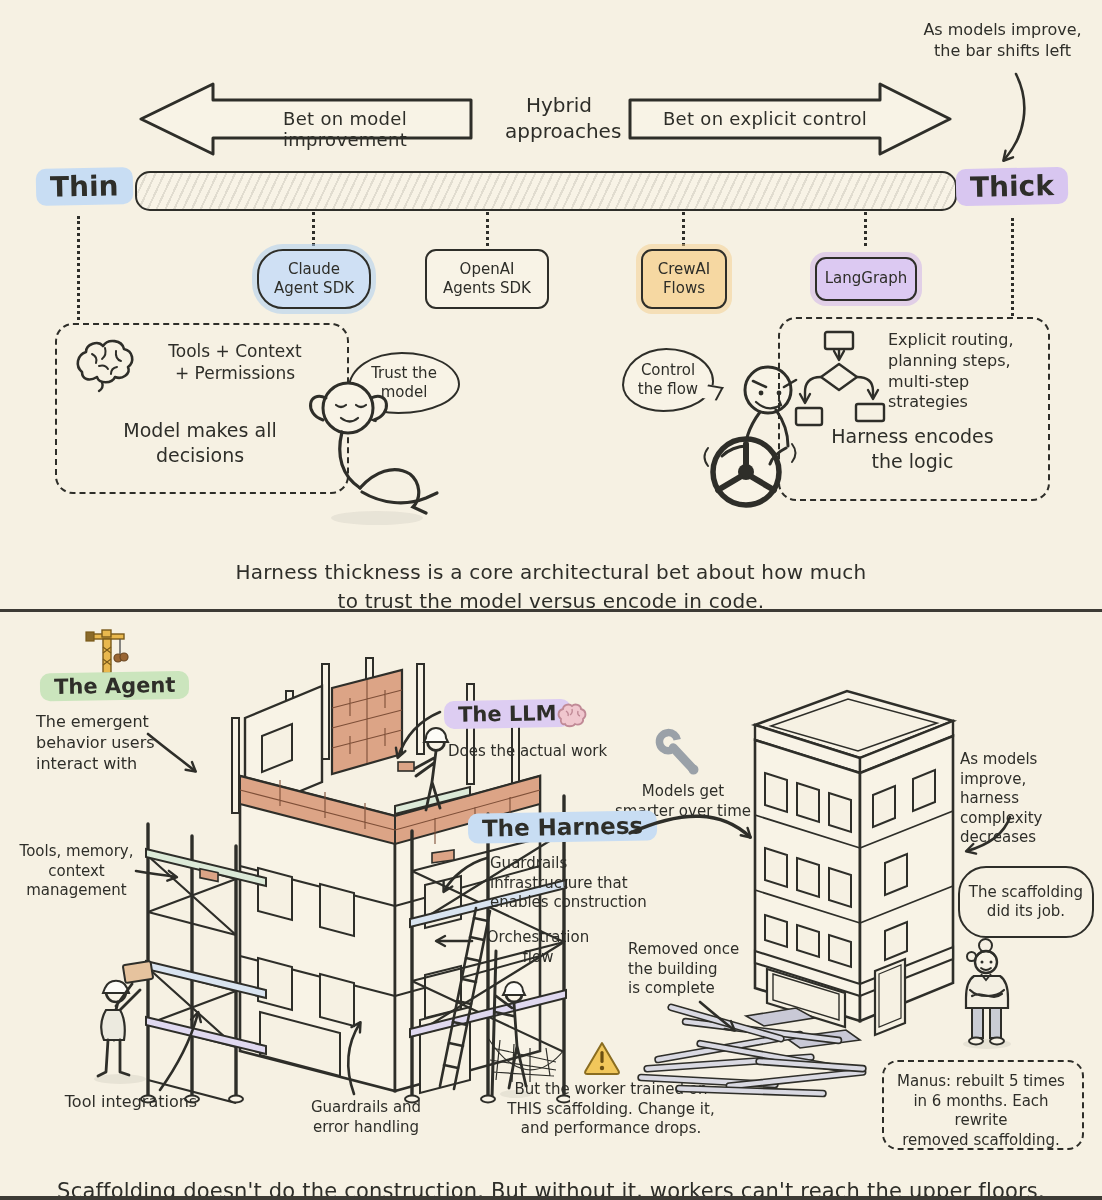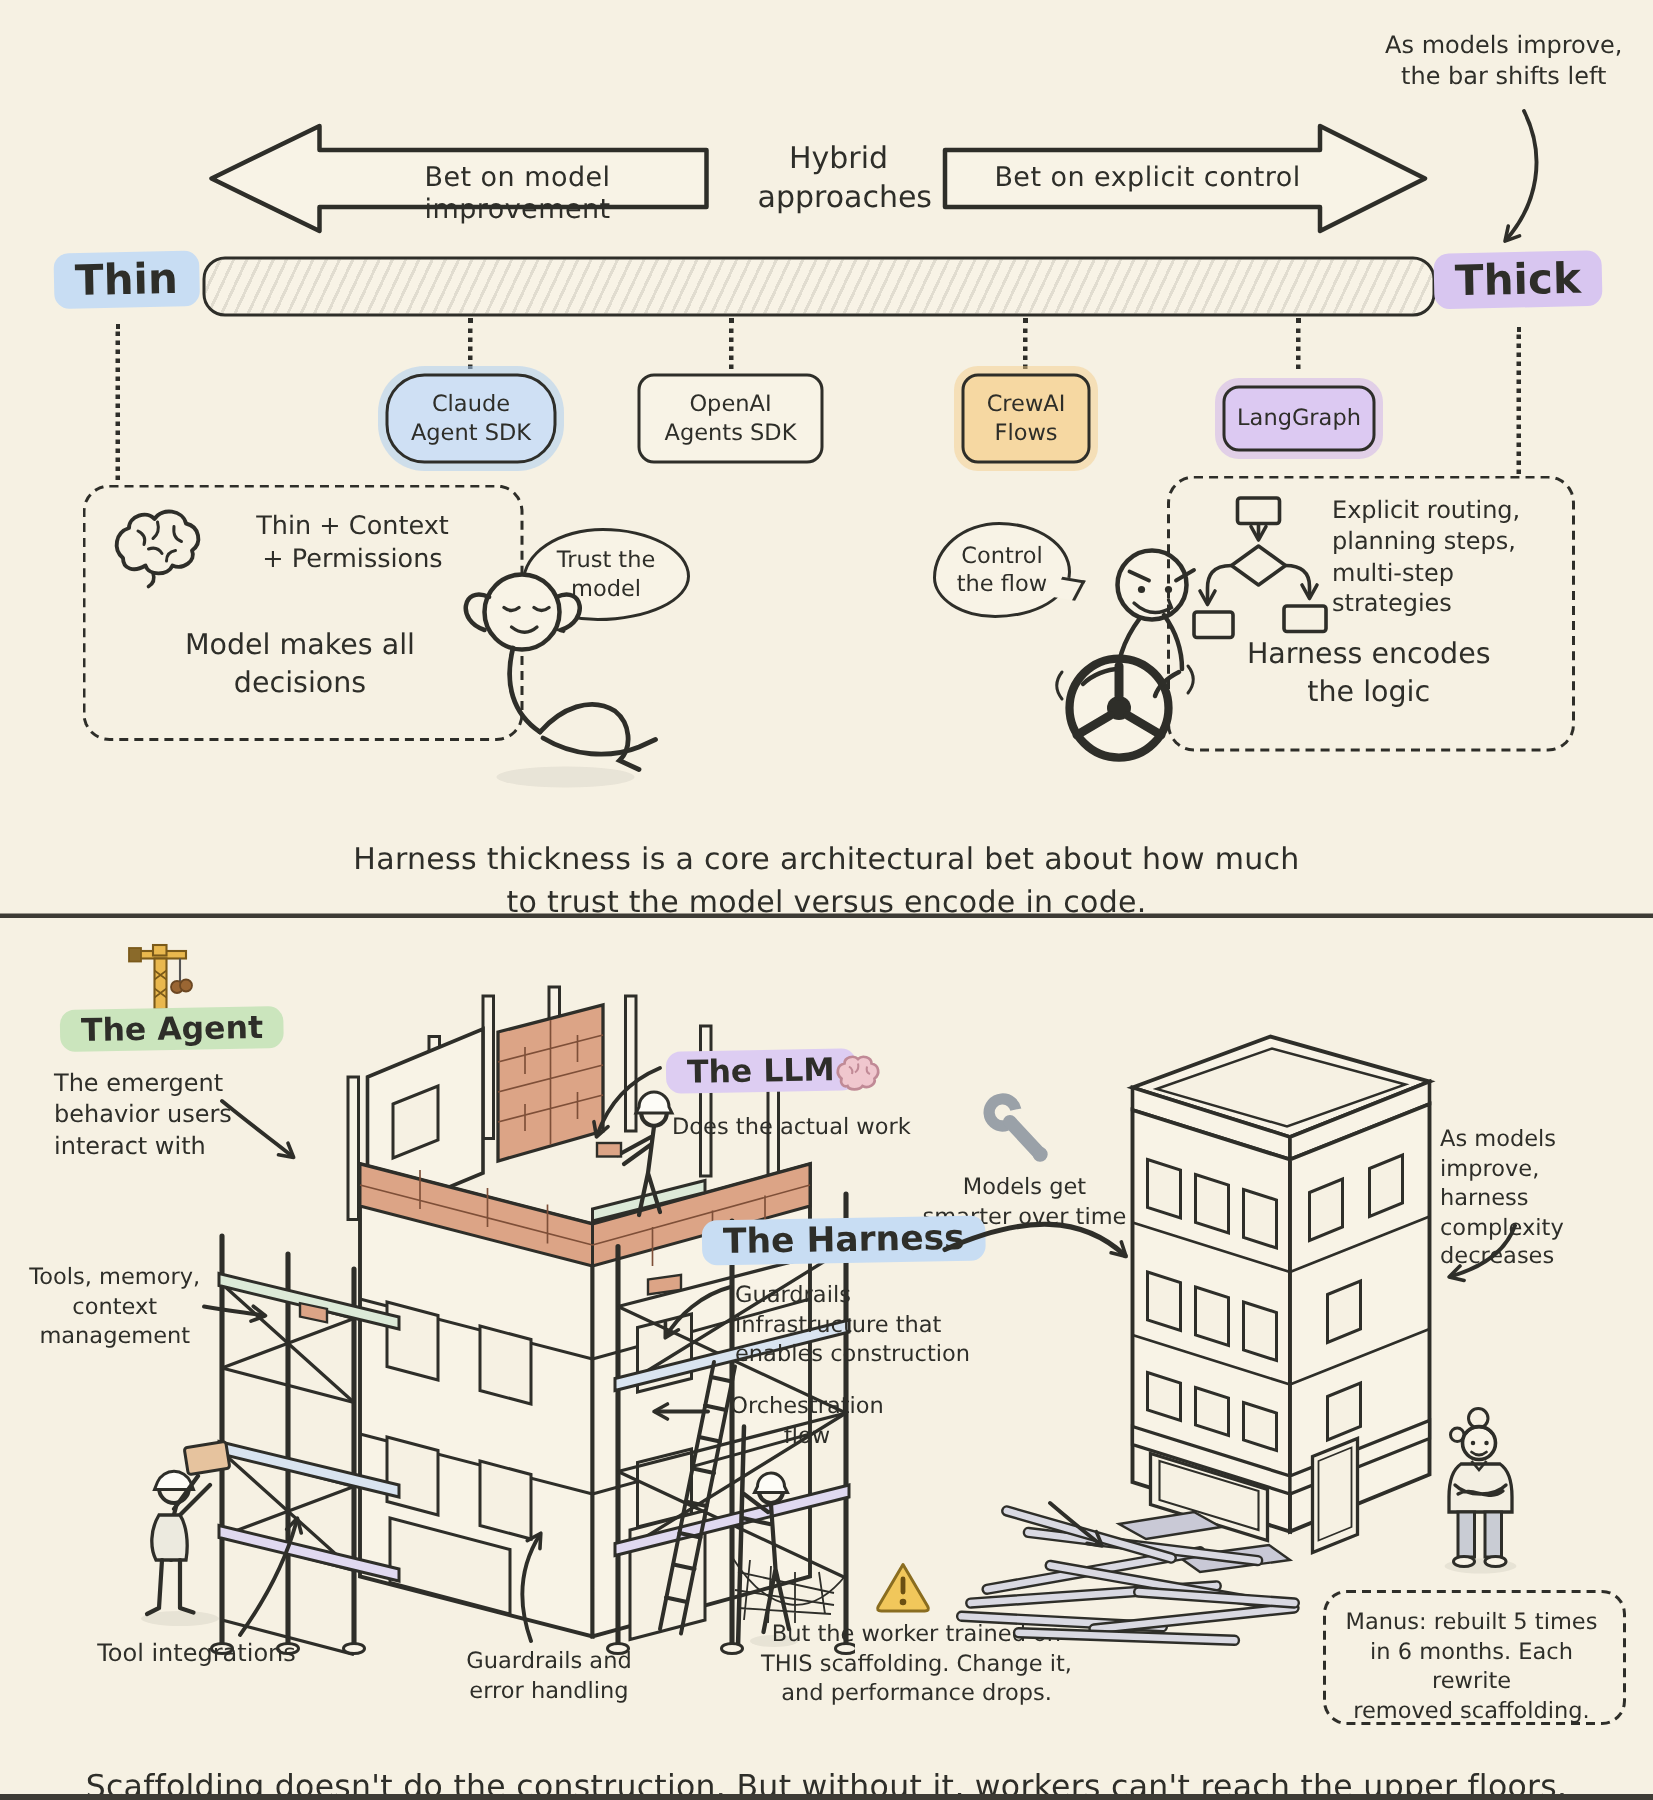--- a/index.html
+++ b/index.html
@@ -81,21 +81,21 @@
   <div class="abs chip chip-orange pre" style="left:641px;top:249px;width:82px;height:56px;">CrewAI
 Flows</div>
   <div class="abs chip chip-purple" style="left:815px;top:257px;width:98px;height:40px;">LangGraph</div>
 
   <div class="abs dashedbox" style="left:55px;top:323px;width:290px;height:167px;"></div>
   <svg class="abs" style="left:72px;top:336px;" width="66" height="58" viewBox="0 0 66 58">
     <path d="M10 36 C3 30 5 19 14 16 C14 8 26 4 31 10 C36 2 50 4 52 13 C61 15 63 26 56 31 C59 38 50 44 43 41 C40 48 27 48 25 41 C17 46 10 43 10 36 Z" fill="none" stroke="#2e2e29" stroke-width="2.6" stroke-linejoin="round"></path>
     <path d="M20 18 q6 3 4 9 M33 12 q2 7 -3 11 M44 15 q-1 8 5 10 M27 30 q6 -2 9 3 M45 31 q-6 1 -6 7" fill="none" stroke="#2e2e29" stroke-width="2" stroke-linecap="round"></path>
     <path d="M30 46 q2 6 -3 9" fill="none" stroke="#2e2e29" stroke-width="2.4" stroke-linecap="round"></path>
   </svg>
-  <div class="abs note tc pre" style="left:140px;top:340px;width:190px;font-size:17px;">Thin + Context
+  <div class="abs note tc pre" style="left:140px;top:340px;width:190px;font-size:17px;">Tools + Context
 + Permissions</div>
   <div class="abs note tc pre" style="left:75px;top:418px;width:250px;font-size:19px;">Model makes all
 decisions</div>
 
   <div class="abs speech tail-bl pre" style="left:348px;top:352px;width:108px;height:58px;">Trust the
 model</div>
   <svg class="abs" style="left:262px;top:352px;" width="190" height="180" viewBox="0 0 190 180">
     <ellipse cx="115" cy="166" rx="46" ry="7" fill="rgba(60,60,50,.07)"></ellipse>
     <circle cx="86" cy="56" r="25" fill="#f8f3e6" stroke="#2e2e29" stroke-width="3"></circle>
     <path d="M74 53 q5 4 10 0 M94 53 q5 4 10 0" fill="none" stroke="#2e2e29" stroke-width="2.2" stroke-linecap="round"></path>
@@ -325,20 +325,23 @@
         <polygon points="168,116 190,107 190,139 168,148"></polygon>
       <polygon points="140,200 162,191 162,223 140,232"></polygon>
       <polygon points="140,268 162,259 162,288 140,297"></polygon>
     </g>
     <polygon points="22,306 100,330 100,364 22,340" fill="#f6f1e3" stroke="#2e2e29" stroke-width="2.2"></polygon>
     <polygon points="28,311 94,331 94,357 28,337" fill="none" stroke="#2e2e29" stroke-width="1.4"></polygon>
     <polygon points="130,308 160,296 160,360 130,372" fill="#f6f1e3" stroke="#2e2e29" stroke-width="2.2"></polygon>
     <polygon points="134,311 156,302 156,355 134,364" fill="none" stroke="#2e2e29" stroke-width="1.2"></polygon>
   </svg>
 
+  <div class="abs note tl pre" style="left:628px;top:940px;width:120px;font-size:15px;">Removed once
+the building
+is complete</div>
 
   <svg class="abs" style="left:636px;top:998px;" width="238" height="104" viewBox="0 0 238 104">
     <g fill="#d9d9e2" stroke="#2e2e29" stroke-width="1.6">
       <polygon points="110,18 160,10 178,20 128,28" fill="#c9c9d6"></polygon>
       <polygon points="150,40 210,32 224,42 164,50" fill="#c9c9d6"></polygon>
       <rect x="18" y="46" width="150" height="6" rx="3" transform="rotate(-10 93 49)"></rect>
       <rect x="46" y="30" width="160" height="6" rx="3" transform="rotate(7 126 33)"></rect>
       <rect x="8" y="62" width="170" height="6" rx="3" transform="rotate(-4 93 65)"></rect>
       <rect x="60" y="56" width="160" height="6" rx="3" transform="rotate(10 140 59)"></rect>
       <rect x="2" y="80" width="140" height="6" rx="3" transform="rotate(3 72 83)"></rect>
@@ -346,20 +349,22 @@
       <rect x="40" y="90" width="150" height="6" rx="3" transform="rotate(2 115 93)"></rect>
       <rect x="30" y="22" width="120" height="6" rx="3" transform="rotate(16 90 25)"></rect>
       <rect x="120" y="64" width="110" height="6" rx="3" transform="rotate(4 175 67)"></rect>
     </g>
   </svg>
 
   <div class="abs note tl pre" style="left:960px;top:750px;width:140px;font-size:15px;">As models improve,
 harness complexity
 decreases</div>
 
+  <div class="abs thought pre" style="left:958px;top:866px;width:132px;height:68px;">The scaffolding
+did its job.</div>
   <div class="abs tdot" style="left:978px;top:938px;width:11px;height:11px;"></div>
   <div class="abs tdot" style="left:966px;top:951px;width:7px;height:7px;"></div>
   <svg class="abs" style="left:950px;top:946px;" width="74" height="104" viewBox="0 0 74 104">
     <ellipse cx="37" cy="98" rx="24" ry="5" fill="rgba(60,60,50,.08)"></ellipse>
     <circle cx="36" cy="16" r="11" fill="#f8f3e6" stroke="#2e2e29" stroke-width="2.4"></circle>
     <path d="M27 10 a 11 11 0 0 1 18 0" fill="none" stroke="#2e2e29" stroke-width="2"></path>
     <circle cx="32" cy="16" r="1.5" fill="#2e2e29"></circle>
       <circle cx="41" cy="16" r="1.5" fill="#2e2e29"></circle>
     <path d="M31 22 q5 4 10 0" fill="none" stroke="#2e2e29" stroke-width="1.8" stroke-linecap="round"></path>
     <path d="M24 30 C18 34 16 42 16 52 L16 62 L58 62 L58 52 C58 42 56 34 50 30 Z" fill="#f3efe2" stroke="#2e2e29" stroke-width="2.2"></path>

